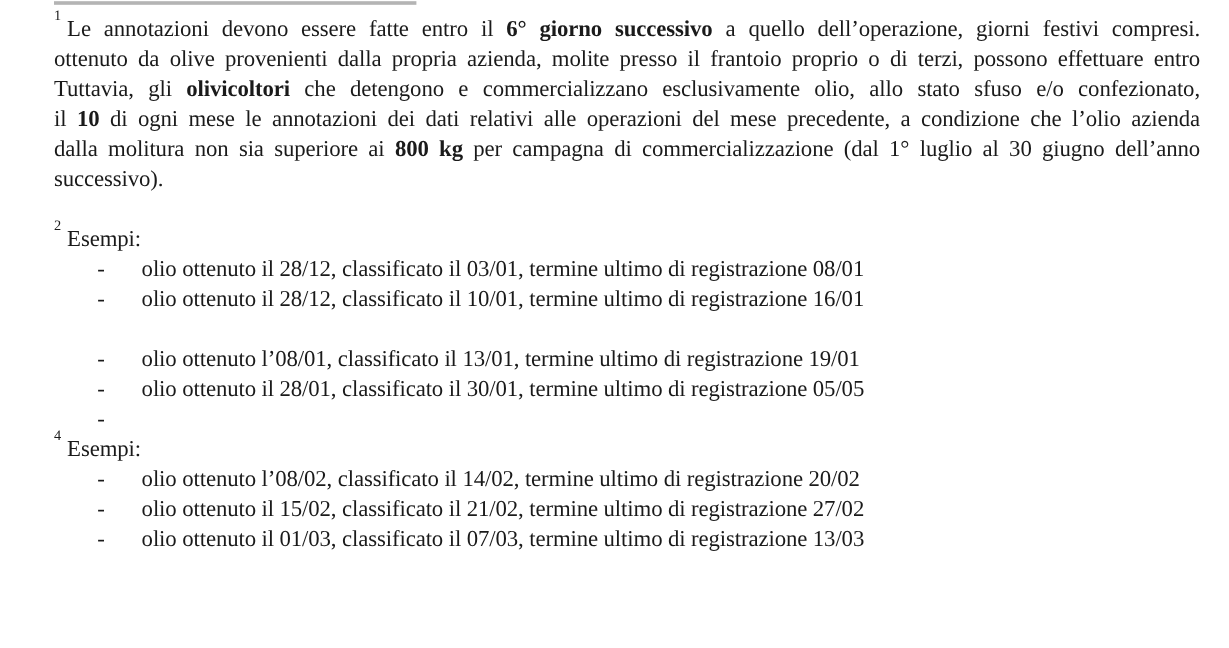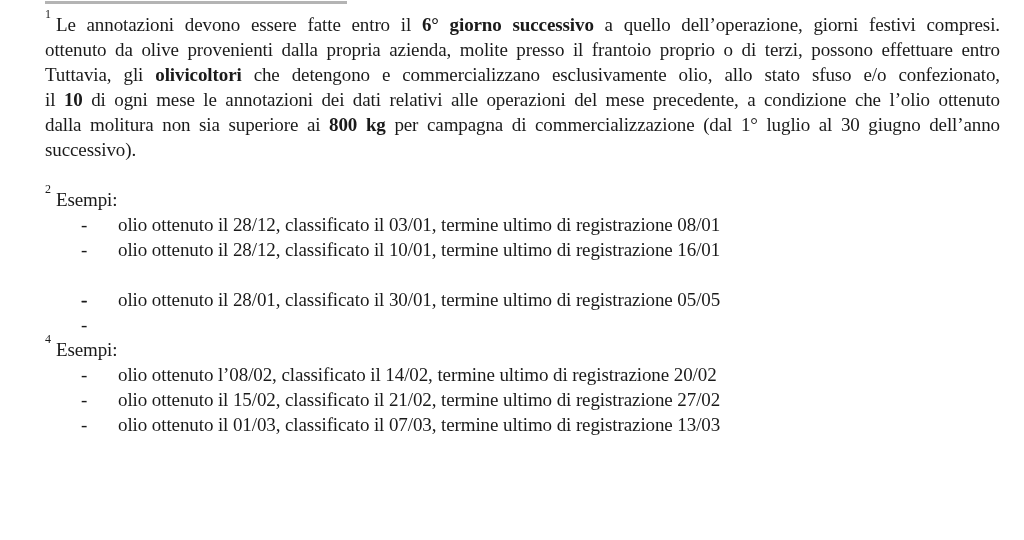--- a/index.html
+++ b/index.html
@@ -61,31 +61,31 @@
 </head>
 <body style="background: rgb(255, 255, 255);">
 
 <div class="page">
   <div class="separator" style="background: rgb(180, 180, 180);"></div>
   <div class="content" style="color: rgb(26, 26, 26);">
       <div class="footnote">
         <div class="line just"><sup class="marker">1</sup><span>Le annotazioni devono essere fatte entro il </span><span class="seg-bold">6° giorno successivo</span><span> a quello dell’operazione, giorni festivi compresi.</span></div>
         <div class="line just"><span>ottenuto da olive provenienti dalla propria azienda, molite presso il frantoio proprio o di terzi, possono effettuare entro</span></div>
         <div class="line just"><span>Tuttavia, gli </span><span class="seg-bold">olivicoltori</span><span> che detengono e commercializzano esclusivamente olio, allo stato sfuso e/o confezionato,</span></div>
-        <div class="line just"><span>il </span><span class="seg-bold">10</span><span> di ogni mese le annotazioni dei dati relativi alle operazioni del mese precedente, a condizione che l’olio ottenuto</span></div>
+        <div class="line just"><span>il </span><span class="seg-bold">10</span><span> di ogni mese le annotazioni dei dati relativi alle operazioni del mese precedente, a condizione che l’olio azienda</span></div>
         <div class="line just"><span>dalla molitura non sia superiore ai </span><span class="seg-bold">800 kg</span><span> per campagna di commercializzazione (dal 1° luglio al 30 giugno dell’anno</span></div>
         <div class="line"><span>successivo).</span></div>
       </div>
       <div class="footnote">
         <div class="line"><sup class="marker">2</sup><span>Esempi:</span></div>
         <div class="item"><span class="dash">-</span><span>olio ottenuto il 28/12, classificato il 03/01, termine ultimo di registrazione 08/01</span></div>
         <div class="item"><span class="dash">-</span><span>olio ottenuto il 28/12, classificato il 10/01, termine ultimo di registrazione 16/01</span></div>
       </div>
       <div class="footnote">
-        <div class="item"><span class="dash">-</span></div>
+        <div class="item"><span class="dash">-</span><span>olio ottenuto l’08/01, classificato il 13/01, termine ultimo di registrazione 19/01</span></div>
         <div class="item"><span class="dash">-</span><span>olio ottenuto il 28/01, classificato il 30/01, termine ultimo di registrazione 05/05</span></div>
         <div class="item"><span class="dash">-</span></div>
       </div>
       <div class="footnote">
         <div class="line"><sup class="marker">4</sup><span>Esempi:</span></div>
         <div class="item"><span class="dash">-</span><span>olio ottenuto l’08/02, classificato il 14/02, termine ultimo di registrazione 20/02</span></div>
         <div class="item"><span class="dash">-</span><span>olio ottenuto il 15/02, classificato il 21/02, termine ultimo di registrazione 27/02</span></div>
         <div class="item"><span class="dash">-</span><span>olio ottenuto il 01/03, classificato il 07/03, termine ultimo di registrazione 13/03</span></div>
       </div>
     </div>

